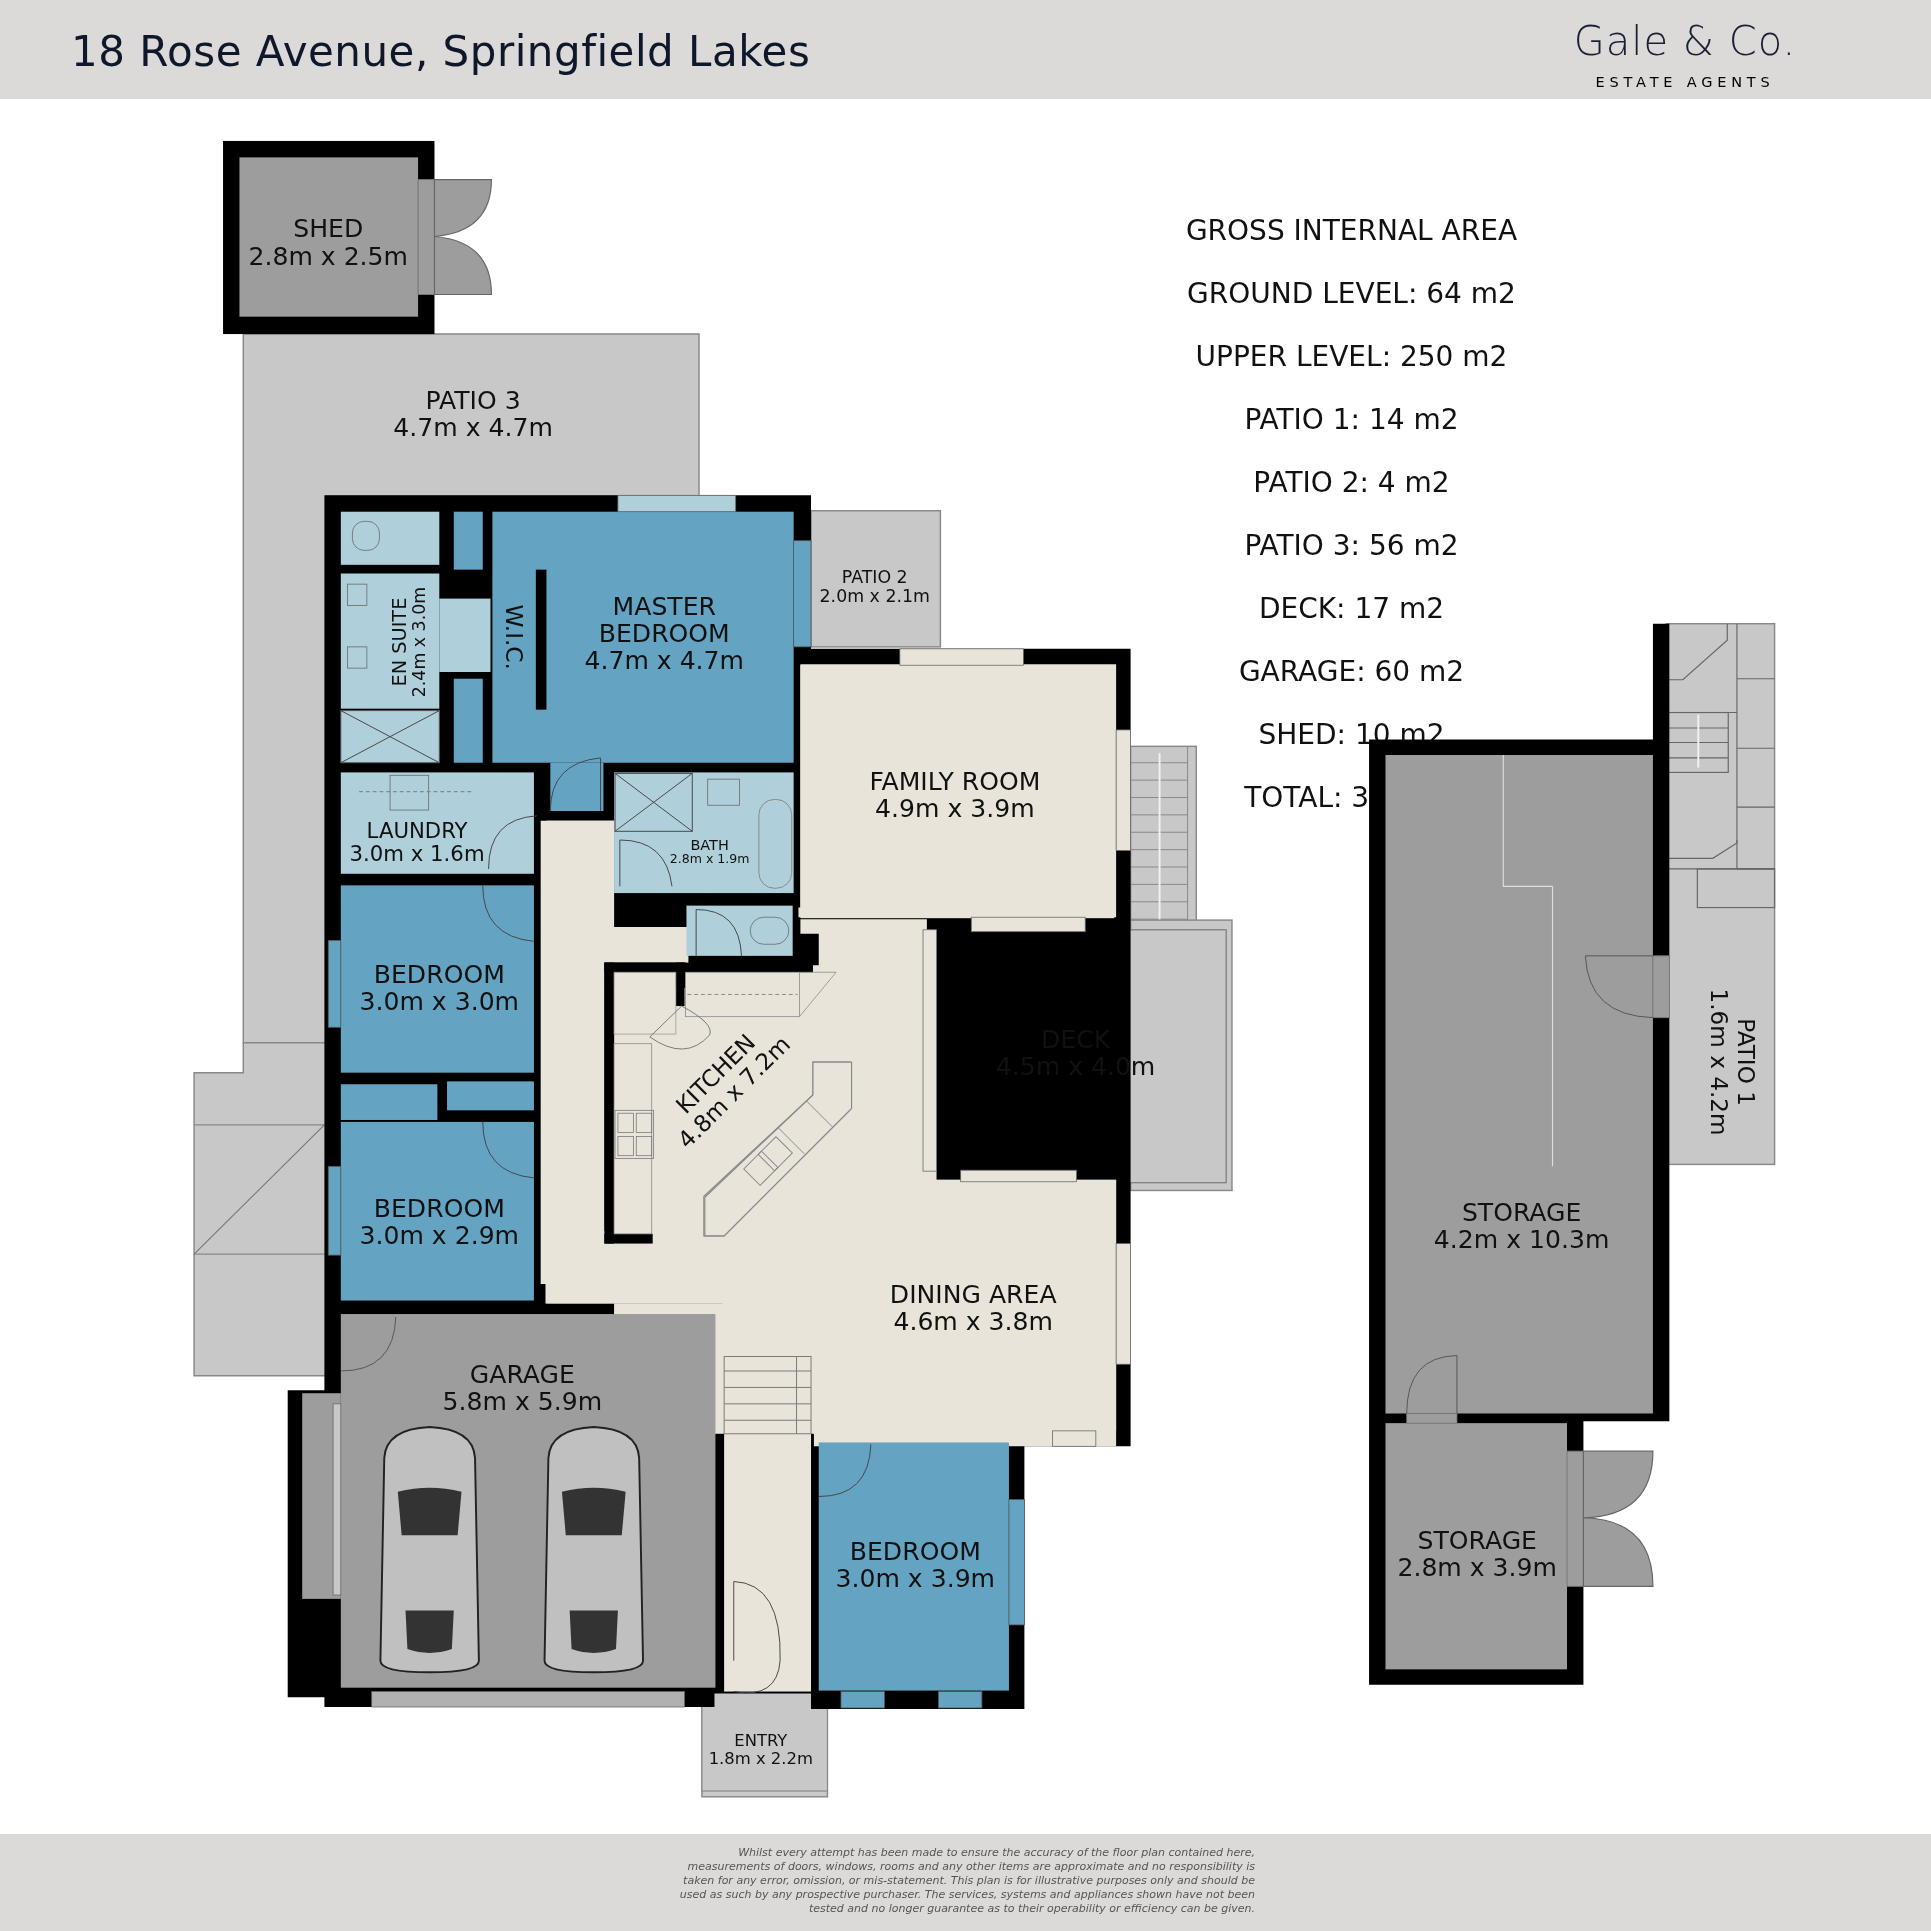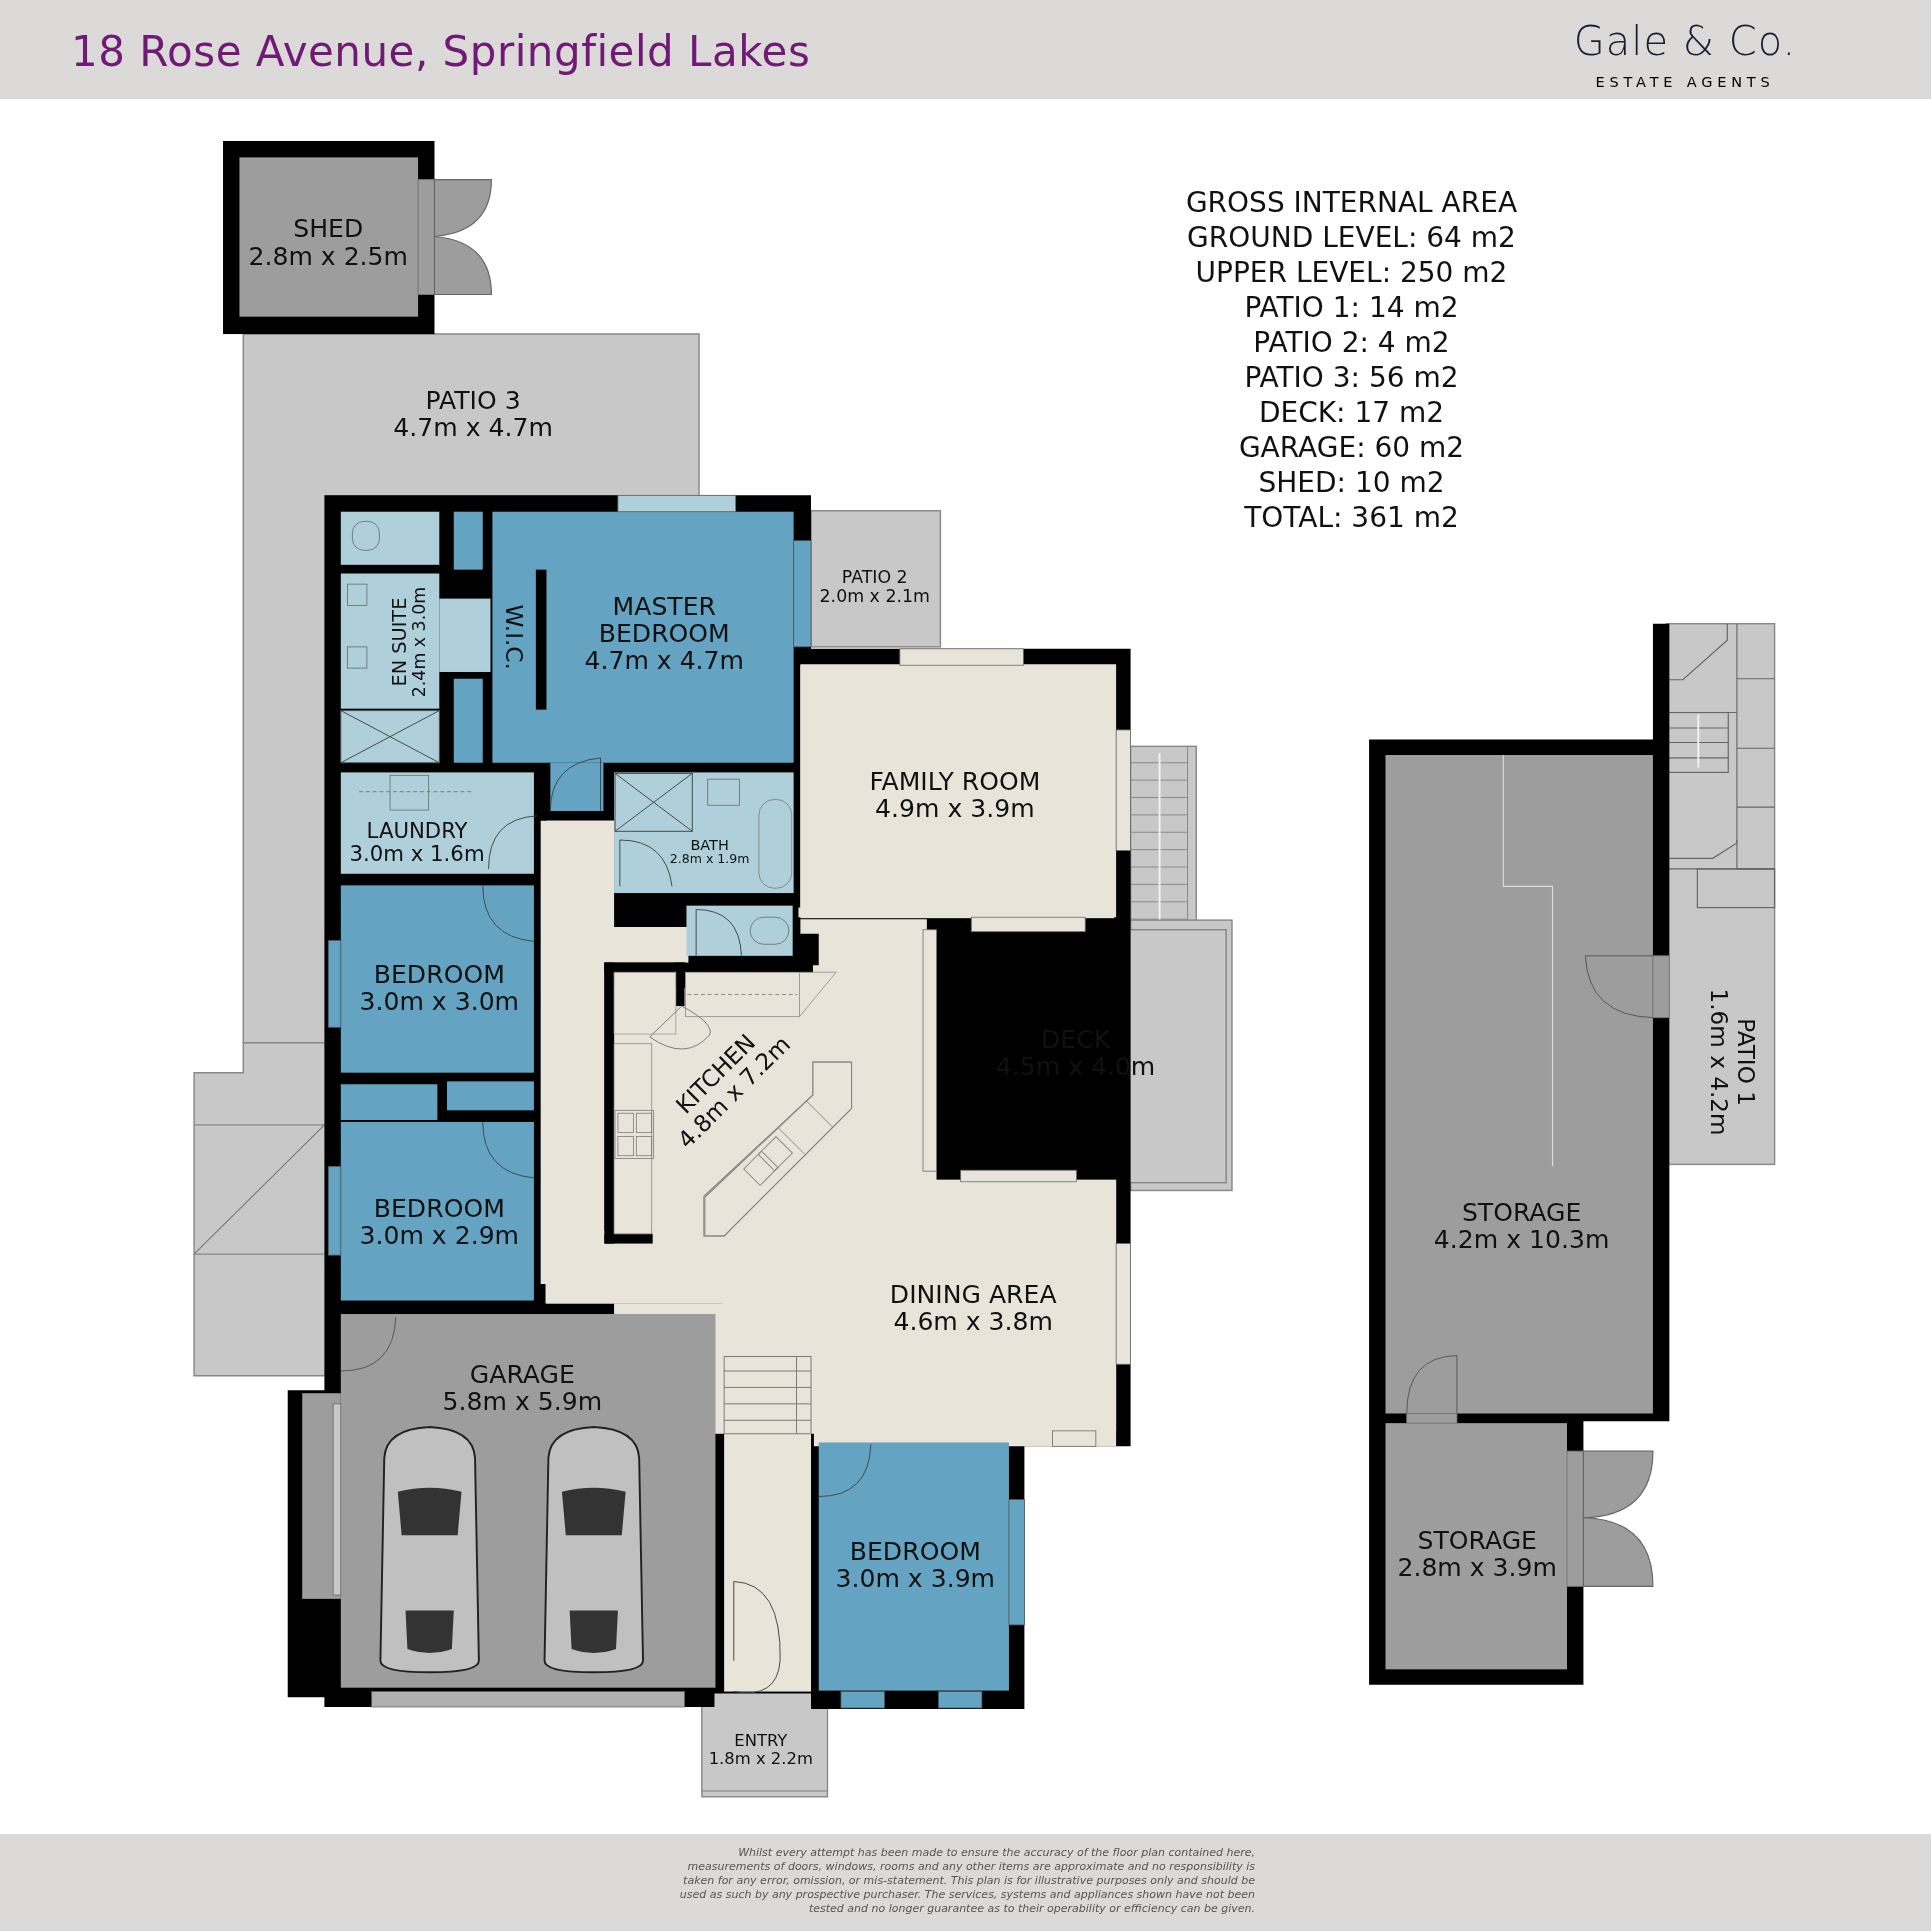--- a/index.html
+++ b/index.html
@@ -1,25 +1,25 @@
 <!DOCTYPE html>
 <html><head>
 <meta charset="utf-8">
 <style>
   html, body { margin:0; padding:0; background:#ffffff; }
   body { width:1931px; height:1931px; position:relative; overflow:hidden; font-family:"DejaVu Sans", sans-serif; }
   .header { position:absolute; left:0; top:0; width:1931px; height:99px; background:#dbdad8; }
-  .address { position:absolute; left:71px; top:27px; font-size:42px; color:#701a75; letter-spacing:0.5px; font-family:"DejaVu Sans", sans-serif; }
+  .address { position:absolute; left:71px; top:27px; font-size:42px; color:#0f172a; letter-spacing:0.5px; font-family:"DejaVu Sans", sans-serif; }
   .brand { position:absolute; right:101px; top:5.8px; width:290px; text-align:center; color:#1a1f33; }
   .brand-name { font-size:40px; font-weight:300; font-family:"DejaVu Sans", sans-serif; letter-spacing:1px; line-height:70px; }
   .brand-sub { font-size:14.5px; letter-spacing:4.8px; margin-top:-1.9px; color:#000000; }
   .footer { position:absolute; left:0; top:1834px; width:1931px; height:97px; background:#dbdad8; }
   .disclaimer { position:absolute; left:676px; top:1846px; width:579px; text-align:right; font-size:11px; line-height:14px; color:#555;font-style:italic; }
   .area-table { position:absolute; left:1139px; top:185px; width:425px; text-align:center; font-size:28px; line-height:35px; color:#111; }
-  .area-table div { white-space:nowrap; }
+  .area-table div { white-space:nowrap;margin-top:28px; }
   svg.plan { position:absolute; left:0; top:0; }
   .lbl { font-family:"DejaVu Sans", sans-serif; fill:#111; text-anchor:middle; }
 </style>
 </head>
 <body>
 
 <div class="header">
   <div class="address">18 Rose Avenue, Springfield Lakes</div>
   <div class="brand">
     <div class="brand-name">Gale &amp; Co.</div>

